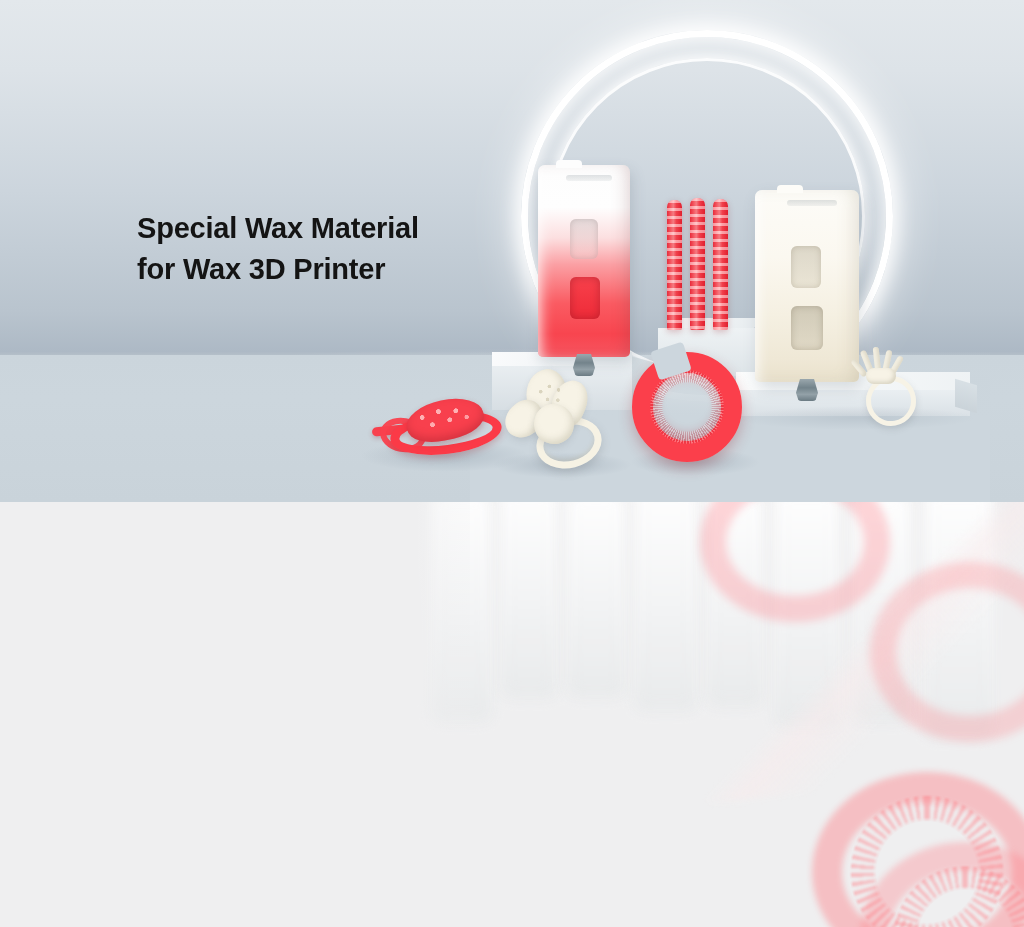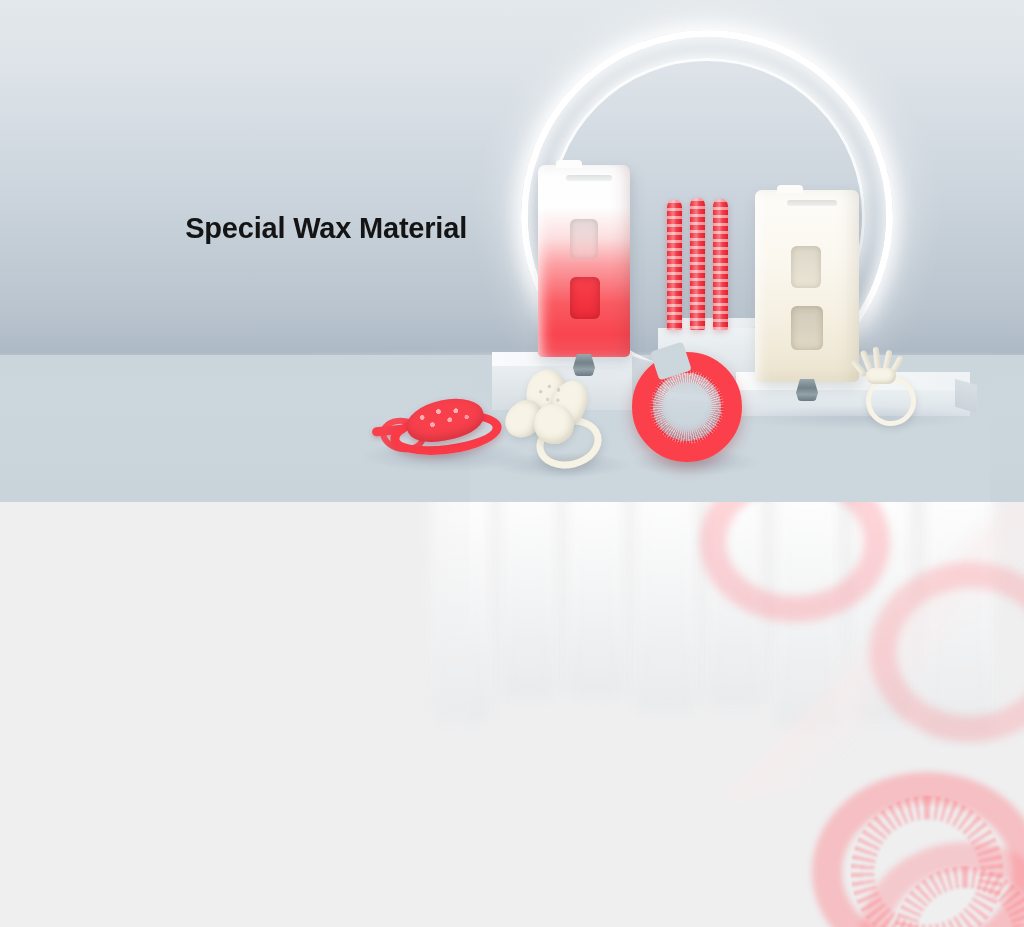--- a/index.html
+++ b/index.html
@@ -4,21 +4,21 @@
 <title>Special Wax Material Banner</title>
 <style>
   * { margin:0; padding:0; box-sizing:border-box; }
   html,body { width:1024px; height:927px; overflow:hidden; background:#ffffff;
     font-family:"Liberation Sans","DejaVu Sans",sans-serif; }
 
   #page { position:relative; width:1024px; height:927px; overflow:hidden; }
 
   
   #hero { position:absolute; left:0; top:0; width:1024px; height:502px; overflow:hidden;
-    background:linear-gradient(180deg,#e3e8ec 0%,#dde3e8 14%,#ccd5dd 38%,#b9c4ce 62%,#adb9c5 70%,#b3bec8 70.6%,#ccd6dc 72%,#cdd7dd 100%);text-align:right; }
+    background:linear-gradient(180deg,#e3e8ec 0%,#dde3e8 14%,#ccd5dd 38%,#b9c4ce 62%,#adb9c5 70%,#b3bec8 70.6%,#ccd6dc 72%,#cdd7dd 100%); }
 
   
   .floor { position:absolute; left:0; top:355px; width:1024px; height:147px;
     background:linear-gradient(180deg,#cbd5dc 0%,#ccd6dd 30%,#c9d3da 100%); }
   .horizon-glow { position:absolute; left:0; top:330px; width:1024px; height:60px;
     background:radial-gradient(ellipse 60% 100% at 50% 100%, rgba(255,255,255,.55), rgba(255,255,255,0) 70%); }
 
   
   .ring { position:absolute; border-radius:50%; border-style:solid; border-color:#ffffff; }
   .ring-outer { left:521px; top:30px; width:372px; height:372px; border-width:7px;
@@ -318,20 +318,21 @@
       <div class="spike s5"></div>
         <div class="spike s1"></div>
       <div class="spike s2"></div>
         <div class="spike s3"></div>
       <div class="spike s4"></div>
         <div class="spike hub"></div>
     </div>
 
     <h1 id="hero-title">
       <span>Special Wax Material</span>
+      <span>for Wax 3D Printer</span>
     </h1>
   </section>
 
   <section id="panel2">
 
     <div class="bgcol c1"></div>
     <div class="bgcol c2"></div>
     <div class="bgcol c3"></div>
     <div class="bgcol c4"></div>
     <div class="bgcol c5"></div>

